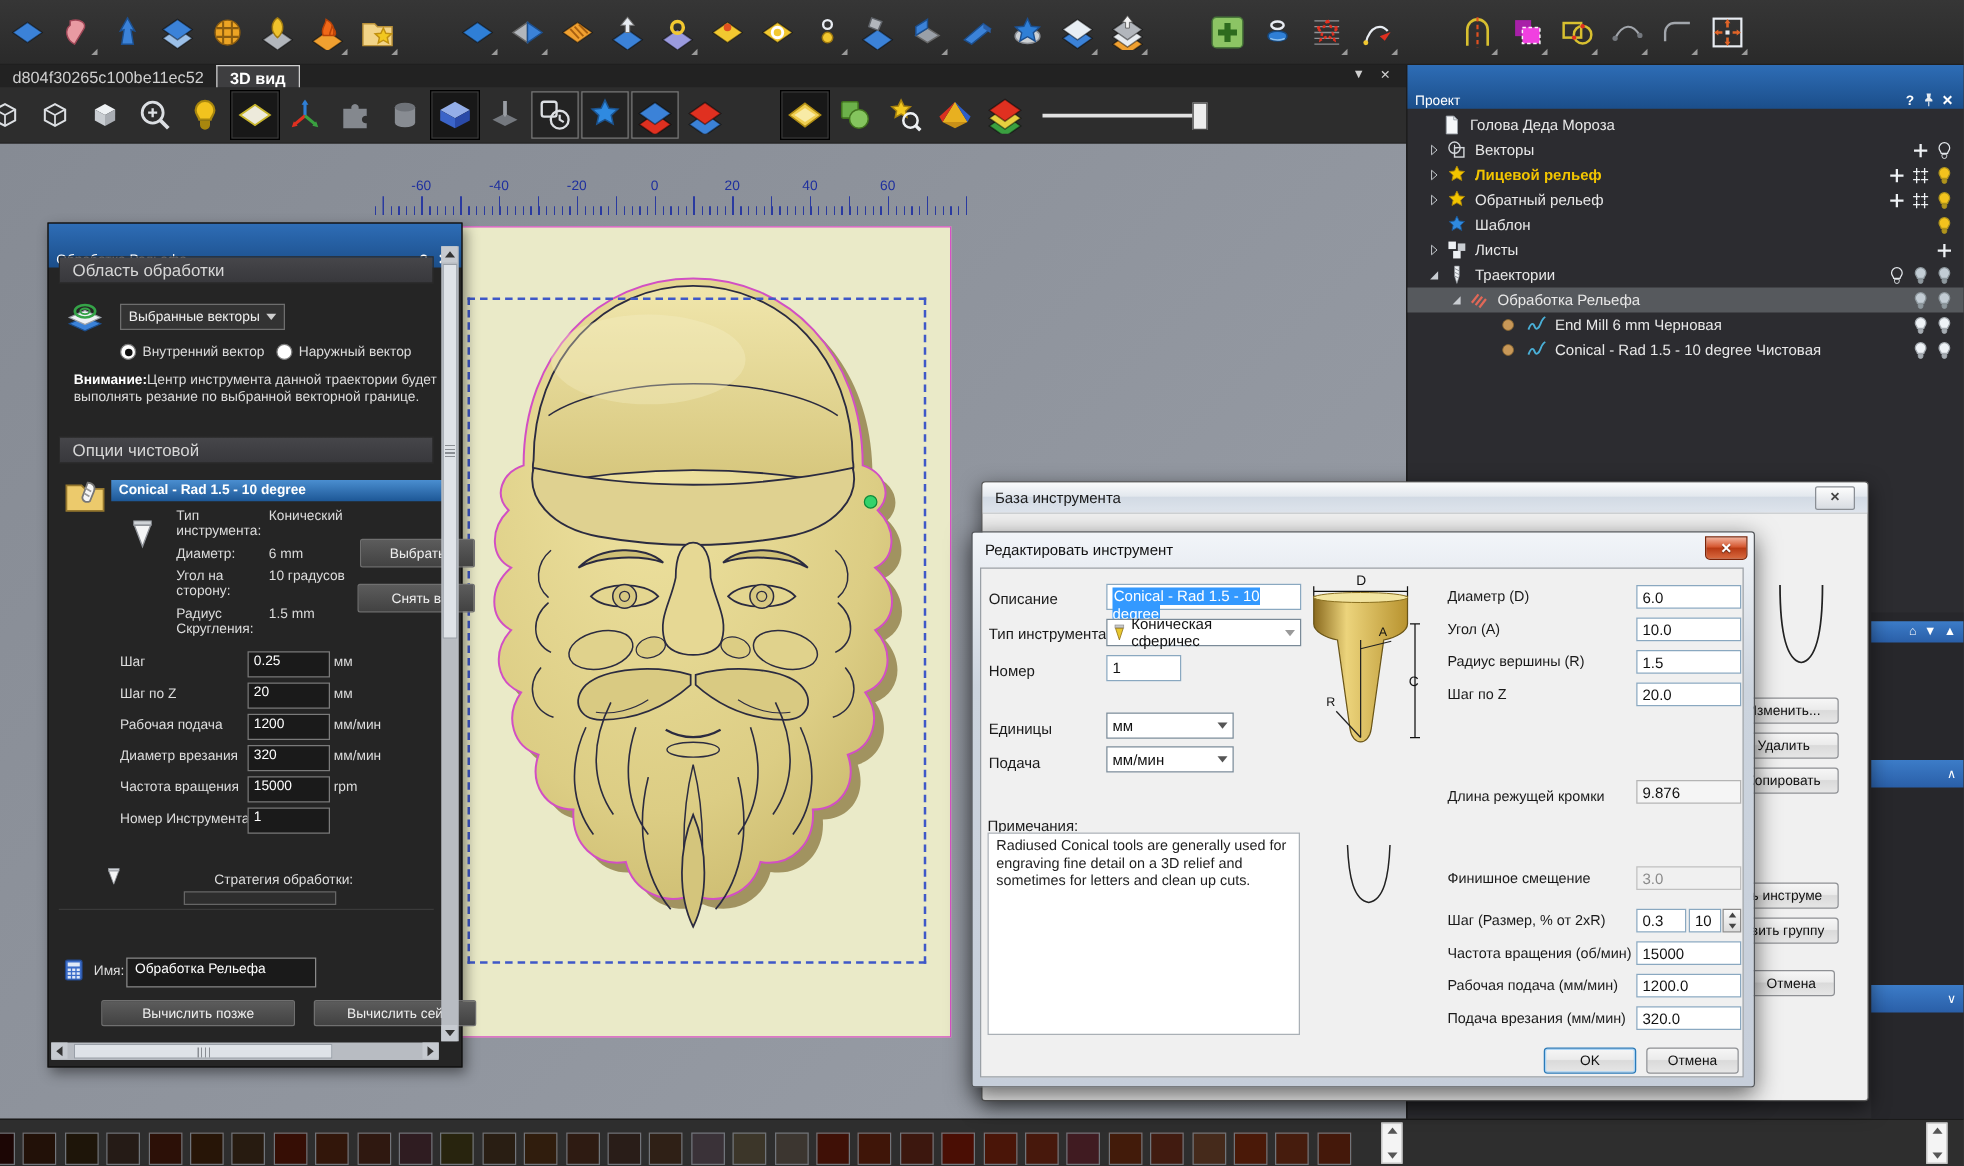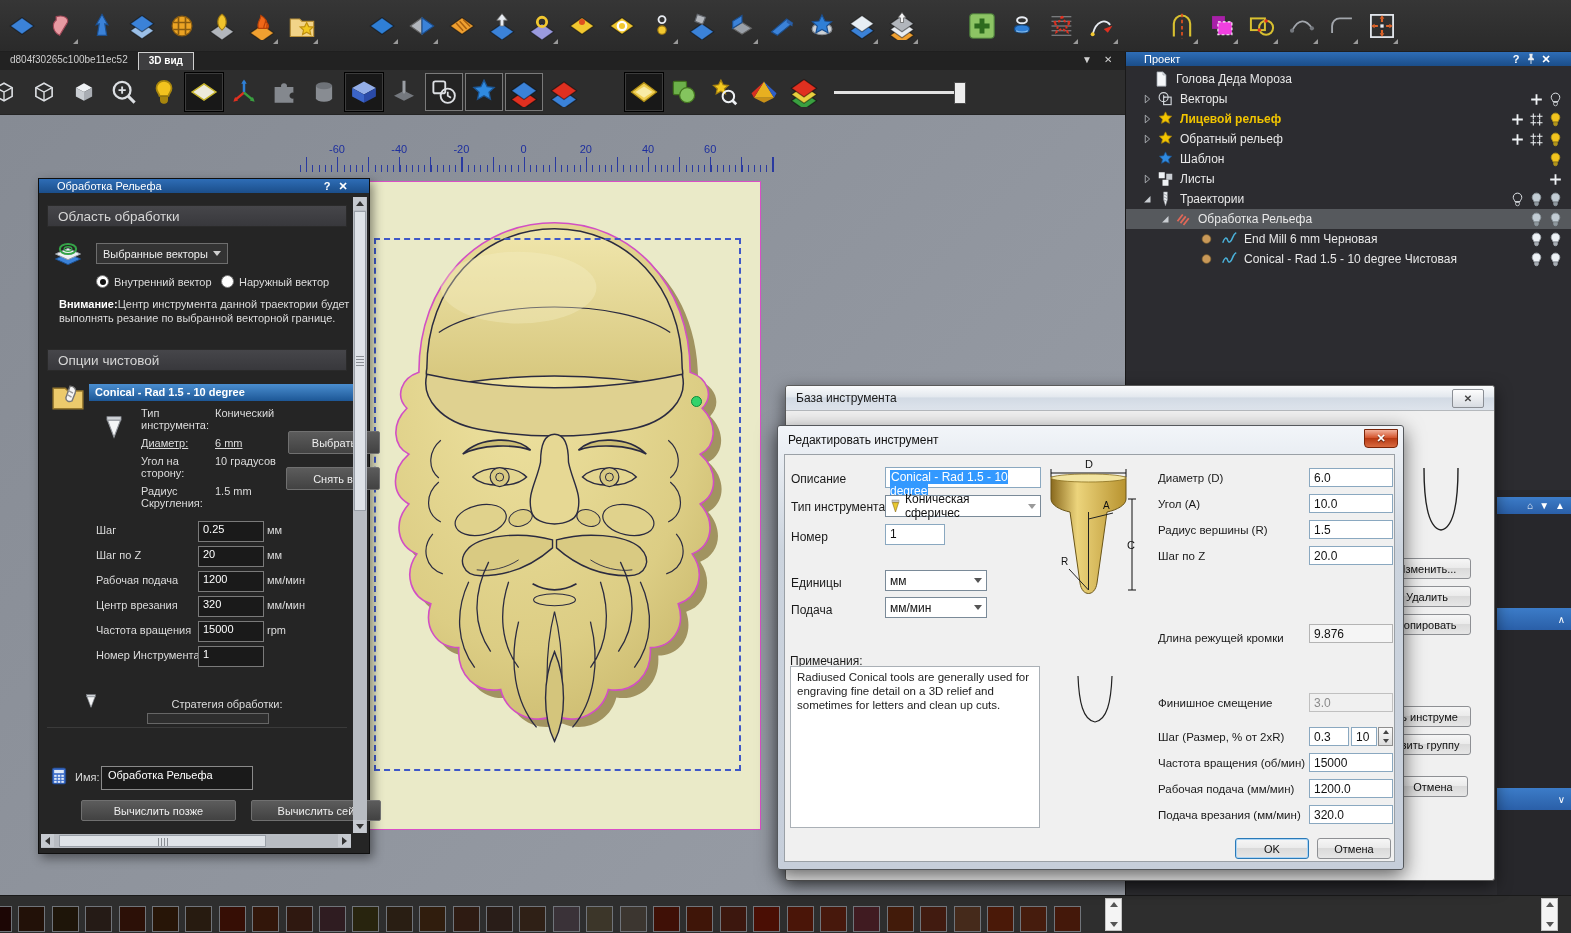--- a/index.html
+++ b/index.html
@@ -11,21 +11,21 @@
   
   #tbtop{position:absolute;left:0;top:0;width:1571px;height:52px;
          background:linear-gradient(#363636,#2a2a2a);border-bottom:1px solid #1f1f1f;
          display:flex;align-items:center;padding-left:2px;box-sizing:border-box;}
   .tbtn{width:40px;height:44px;flex:0 0 40px;display:flex;align-items:center;justify-content:center;position:relative;}
   .tbtn svg{width:28px;height:28px;}
   .tbtn.dd:after{content:"";position:absolute;right:4px;bottom:4px;border-left:5px solid transparent;border-bottom:5px solid #9a9a9a;}
 
   
   #tabrow{position:absolute;left:0;top:52px;width:1125px;height:18px;background:#222;display:flex;}
-  .tab{padding:2px 10px 0 10px;font-size:10px;color:#cfcfcf;white-space:nowrap;}
+  .tab{padding:2px 10px 0 10px;font-size:13px;color:#cfcfcf;white-space:nowrap;}
   .tab.active{background:#3e3e40;border:1px solid #cfcfcf;border-bottom:none;color:#fff;font-weight:bold;}
   #tabctl{position:absolute;left:1082px;top:54px;display:flex;gap:12px;color:#d0d0d0;font-size:10px;}
 
   
   #tb3d{position:absolute;left:0;top:70px;width:1125px;height:45px;background:#2d2d2d;
         border-bottom:1px solid #242424;display:flex;align-items:center;padding-left:0;box-sizing:border-box;}
   .t3{width:40px;height:40px;flex:0 0 40px;display:flex;align-items:center;justify-content:center;box-sizing:border-box;}
   .t3 svg{width:30px;height:30px;}
   .t3.pressed{background:#181818;border:1px solid #000;box-shadow:inset 0 0 0 1px #3c3c3c;}
   .t3.boxed{border:1px solid #7a7a7a;background:#232323;width:38px;height:38px;flex-basis:38px;margin:0 1px;}
@@ -46,22 +46,22 @@
      background-size:100% 15px,100% 7px;
      background-position:6px 0,0 bottom;background-repeat:no-repeat;}
   #canvas{position:absolute;left:368px;top:66px;width:393px;height:649px;box-sizing:border-box;
           background:#eaeac8;border:1px solid #d94fc6;}
   .marquee{position:absolute;left:5px;top:56px;width:367px;height:533px;border:2px dashed #3f58c8;box-sizing:border-box;}
   .node{position:absolute;left:322px;top:214px;width:9px;height:9px;border-radius:50%;background:#34d36b;border:1px solid #0e8a3a;}
 
   
   #lp{position:absolute;left:38px;top:178px;width:330px;height:674px;background:#252525;
       border:1px solid #0f0f0f;box-shadow:3px 4px 10px rgba(0,0,0,.45);font-size:11px;color:#dcdcdc;}
-  .ptitle{height:14px;background:linear-gradient(#2e6db6,#1b4e8a);display:flex;align-items:center;
-          padding:0 18px;color:#fff;font-size:11px;}
+  .ptitle{height:35px;background:linear-gradient(#2e6db6,#1b4e8a);display:flex;align-items:flex-end;
+          padding:0 6px;color:#fff;font-size:11px;}
   .ptitle .t{flex:1;}
   .ptitle .g{width:16px;text-align:center;font-weight:bold;}
   .sect{position:absolute;left:8px;right:22px;height:22px;background:linear-gradient(#46464a,#38383c);
         color:#d6d6d6;font-size:13.5px;display:flex;align-items:center;padding-left:10px;border:1px solid #2a2a2a;box-sizing:border-box;}
   .ddk{position:absolute;background:#333;border:1px solid #6e6e6e;color:#eee;font-size:11px;
        display:flex;align-items:center;padding:0 6px;box-sizing:border-box;}
   .ddk .ar{margin-left:auto;border-left:4px solid transparent;border-right:4px solid transparent;border-top:5px solid #cfcfcf;}
   .radio{display:flex;align-items:center;position:absolute;}
   .rb{width:11px;height:11px;border-radius:50%;background:#fff;border:1px solid #777;margin-right:5px;position:relative;}
   .rb.on:after{content:"";position:absolute;left:2.5px;top:2.5px;width:6px;height:6px;border-radius:50%;background:#111;}
@@ -624,21 +624,21 @@
           <rect x="5.5" y="2.5" width="13" height="3.2" fill="#cfd3d7" stroke="#8a8e94" stroke-width=".7"></rect>
           <path d="M6 5.7h12L12 21.5z" fill="#f4f5f6" stroke="#90949a"></path>
         </svg>
       </div>
 
     <div id="props">
       <div class="prop" style="top:228px;">
         <span class="pl">Тип инструмента:</span>
           <span class="pv">Конический</span>
       </div>
-      <div class="prop" style="top:258px;text-decoration:underline;">
+      <div class="prop" style="top:258px;">
         <span class="pl">Диаметр:</span>
           <span class="pv">6 mm</span>
       </div>
       <div class="prop" style="top:276px;">
         <span class="pl">Угол на сторону:</span>
           <span class="pv">10 градусов</span>
       </div>
       <div class="prop" style="top:306px;">
         <span class="pl">Радиус Скругления:</span>
           <span class="pv">1.5 mm</span>
@@ -659,21 +659,21 @@
         <span class="fl">Шаг по Z</span>
         <span class="fi">20</span>
         <span class="fu">мм</span>
       </div>
         <div class="frow" style="--i: 2;">
         <span class="fl">Рабочая подача</span>
         <span class="fi">1200</span>
         <span class="fu">мм/мин</span>
       </div>
         <div class="frow" style="--i: 3;">
-        <span class="fl">Центр врезания</span>
+        <span class="fl">Диаметр врезания</span>
         <span class="fi">320</span>
         <span class="fu">мм/мин</span>
       </div>
         <div class="frow" style="--i: 4;">
         <span class="fl">Частота вращения</span>
         <span class="fi">15000</span>
         <span class="fu">rpm</span>
       </div>
         <div class="frow" style="--i: 5;">
         <span class="fl">Номер Инструмента</span>

